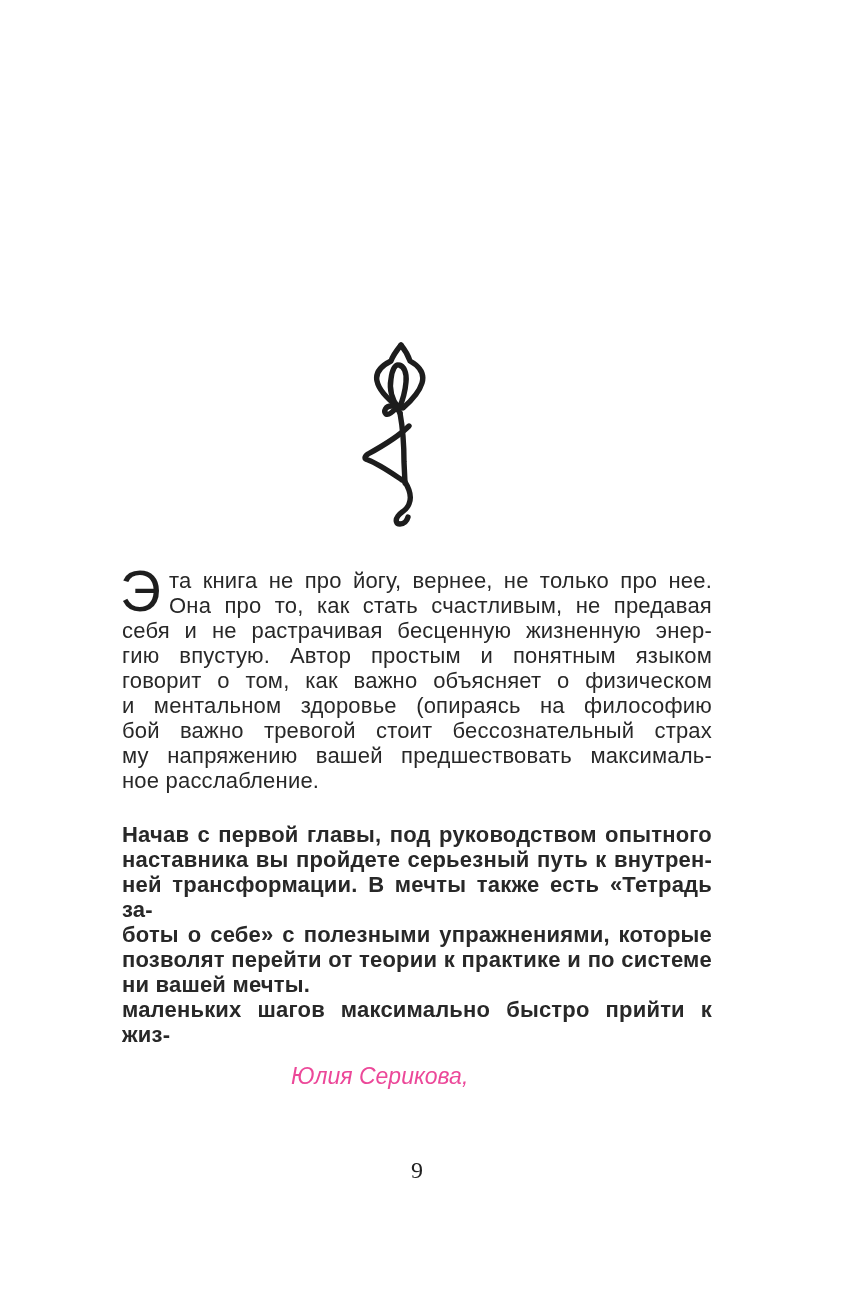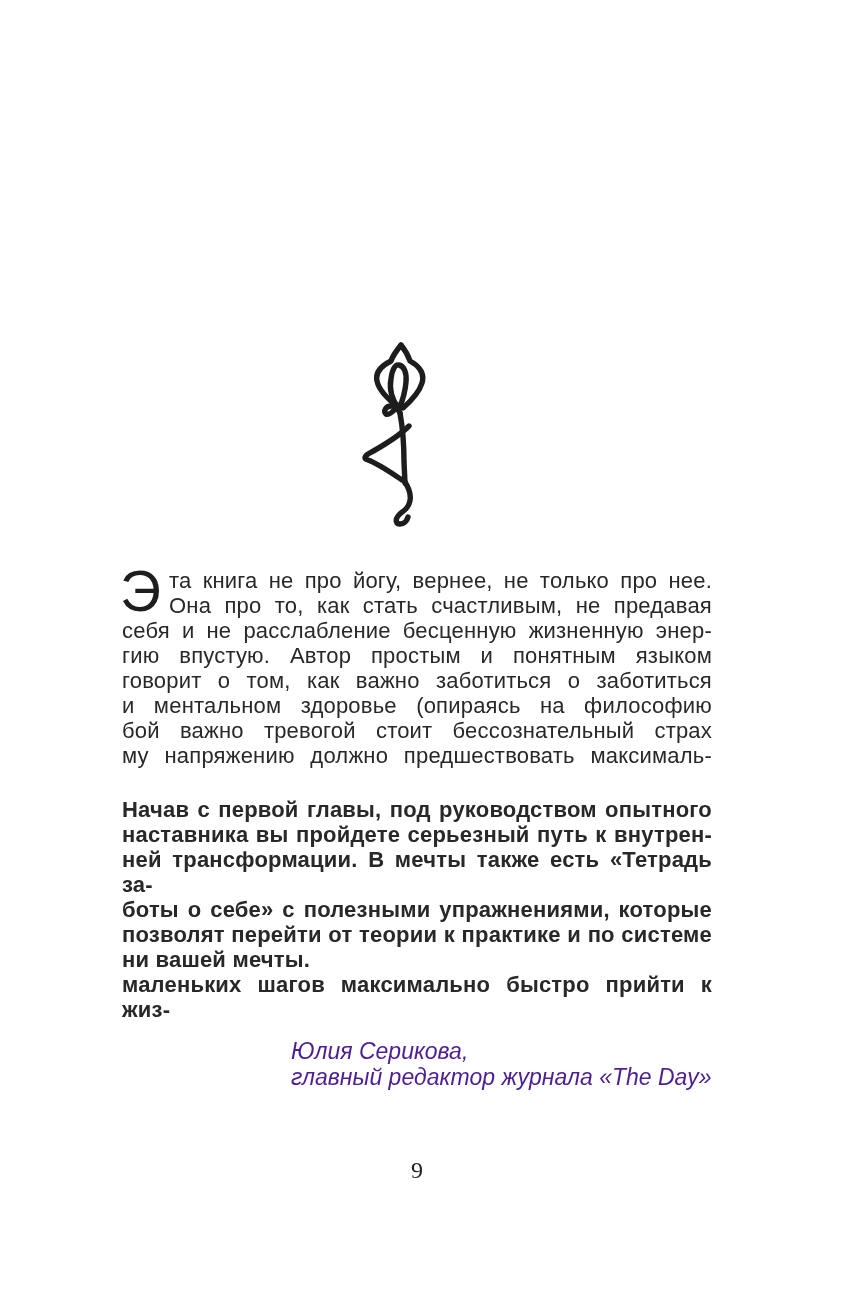--- a/index.html
+++ b/index.html
@@ -47,21 +47,21 @@
     font-weight: 400;
     color: #1e1e1e;
   }
   .para2 { margin-top: 29px; font-weight: bold; }
   .attribution {
     margin-top: 16px;
     margin-left: 169px;
     font-style: italic;
     font-size: 23px;
     line-height: 26px;
-    color: #4c1d95;
+    color: #ec4899;
   }
   .pagenum {
     position: absolute;
     top: 1157px;
     left: 122px;
     width: 590px;
     text-align: center;
     font-family: "Liberation Serif", serif;
     font-size: 24px;
     color: #222222;
@@ -92,40 +92,40 @@
       </g>
     </svg>
   </div>
 
   <div class="column">
 
     <div class="para para1" style="position:relative;">
       <span class="dropcap">Э</span>
       <div class="jline dc-indent">та книга не про йогу, вернее, не только про нее.</div>
       <div class="jline dc-indent">Она про то, как стать счастливым, не предавая</div>
-      <div class="jline">себя и не расслабление бесценную жизненную энер-</div>
+      <div class="jline">себя и не растрачивая бесценную жизненную энер-</div>
       <div class="jline">гию впустую. Автор простым и понятным языком</div>
-      <div class="jline">говорит о том, как важно заботиться о заботиться</div>
+      <div class="jline">говорит о том, как важно объясняет о физическом</div>
       <div class="jline">и ментальном здоровье (опираясь на философию</div>
       <div class="jline">бой важно тревогой стоит бессознательный страх</div>
-      <div class="jline">му напряжению должно предшествовать максималь-</div>
+      <div class="jline">му напряжению вашей предшествовать максималь-</div>
+      <div class="jline lastline">ное расслабление.</div>
     </div>
 
     <div class="para para2">
       <div class="jline">Начав с первой главы, под руководством опытного</div>
       <div class="jline">наставника вы пройдете серьезный путь к внутрен-</div>
       <div class="jline">ней трансформации. В мечты также есть «Тетрадь за-</div>
       <div class="jline">боты о себе» с полезными упражнениями, которые</div>
       <div class="jline">позволят перейти от теории к практике и по системе</div>
       <div class="jline lastline">ни вашей мечты.</div>
       <div class="jline">маленьких шагов максимально быстро прийти к жиз-</div>
     </div>
 
     <div class="attribution">
       <div>Юлия Серикова,</div>
-      <div>главный редактор журнала «The Day»</div>
     </div>
 
   </div>
 
   <div class="pagenum">9</div>
 
 </div>
 
 </body></html>

